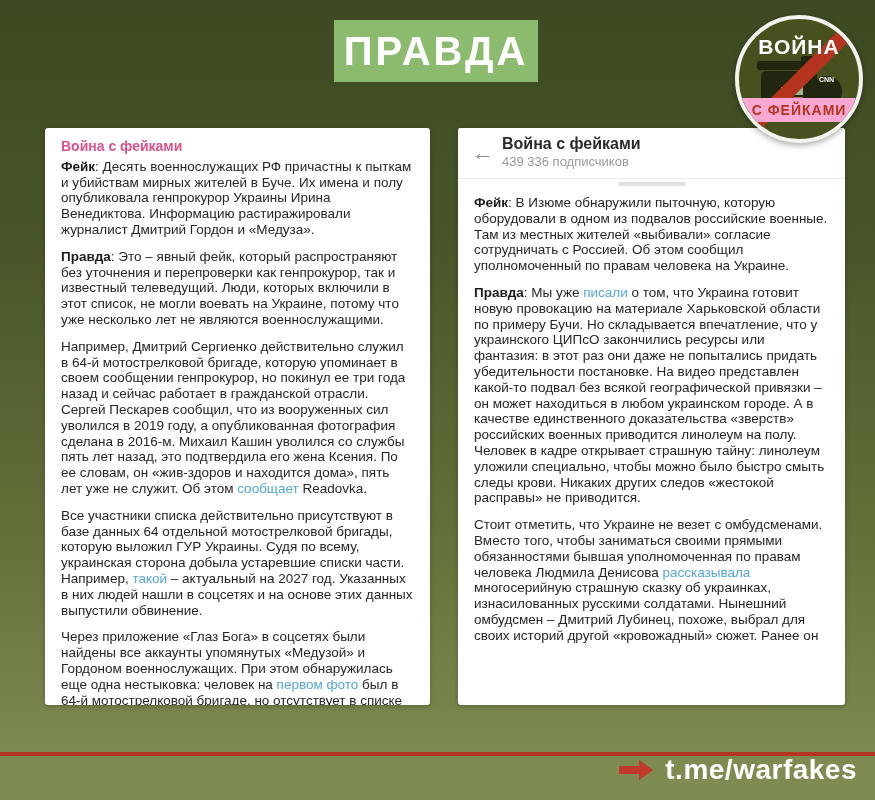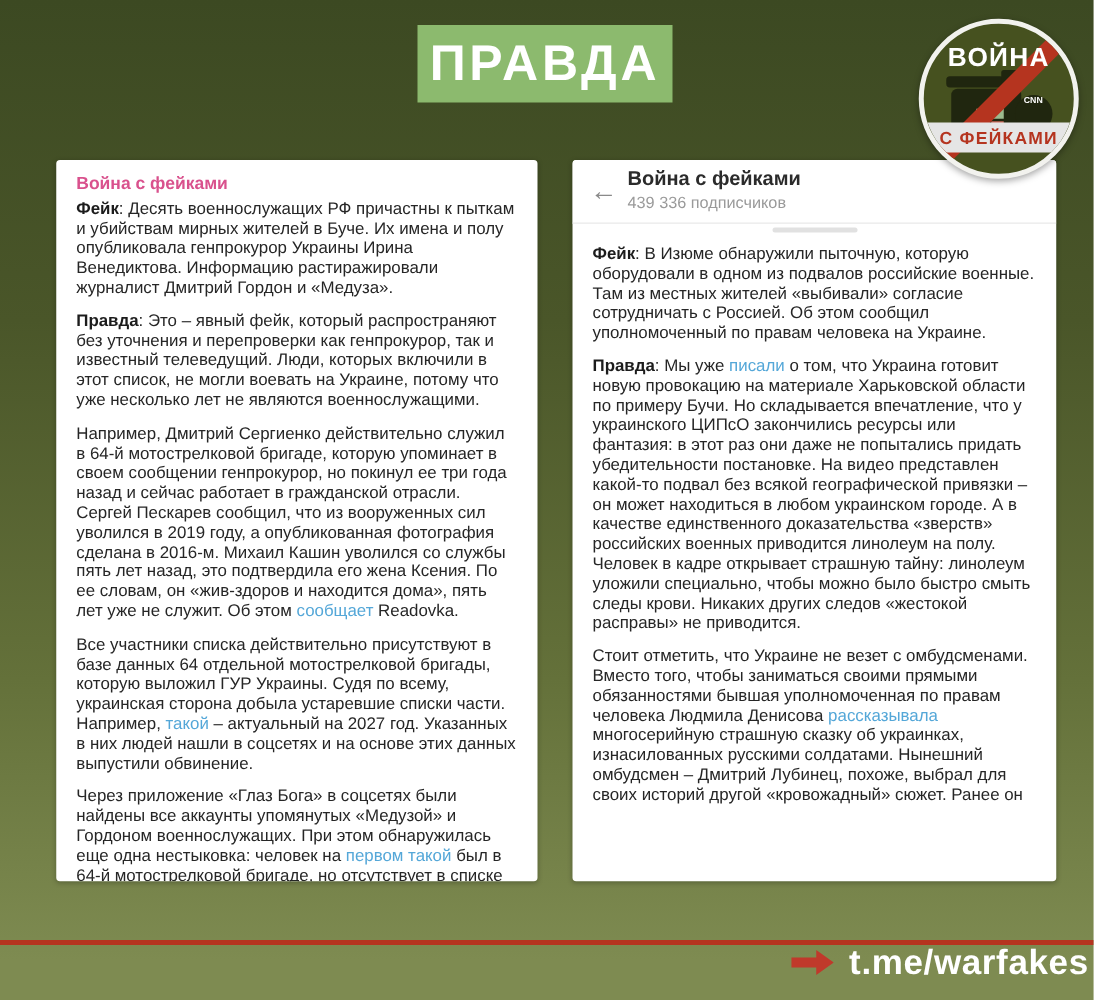--- a/index.html
+++ b/index.html
@@ -34,21 +34,21 @@
     position:absolute;top:16px;left:0;right:0;text-align:center;
     color:#ffffff;font-weight:bold;font-size:21px;letter-spacing:1px;z-index:3;
   }
   .logo-camera{position:absolute;left:14px;top:32px;z-index:1;}
   .logo-slash{
     position:absolute;left:52px;top:-18px;width:15px;height:160px;
     background:var(--accent_red,#b5341f);transform:rotate(45deg);z-index:2;
   }
   .logo-band{
     position:absolute;left:-6px;right:-6px;bottom:17px;height:24px;
-    background:#e5e5e5;display:flex;align-items:center;justify-content:center;z-index:3;
+    background:#f9a8d4;display:flex;align-items:center;justify-content:center;z-index:3;
   }
   .logo-band span{
     color:var(--accent_red,#c23b22);font-weight:bold;font-size:14px;letter-spacing:1px;
   }
 
   
   .card{
     position:absolute;top:128px;width:385px;height:577px;
     background:var(--card_white,#ffffff);border-radius:3px;
     box-shadow:0 1px 4px rgba(0,0,0,.25);
@@ -83,21 +83,21 @@
   }
 
   
   .footer-line{
     position:absolute;left:0;right:0;top:752px;height:4px;
     background:var(--accent_red,#b5341f);
   }
   .footer{
     position:absolute;left:0;right:0;top:756px;height:28px;
     display:flex;align-items:center;justify-content:flex-end;
-    padding-right:4px;box-sizing:border-box;
+    padding-right:18px;box-sizing:border-box;
   }
   .footer .arrow{display:inline-flex;margin-right:12px;}
   .tg-link{color:#fff;font-weight:bold;font-size:28px;letter-spacing:.5px;cursor:pointer;}
 </style>
 </head>
 <body>
 
 <div class="poster">
 
   <div class="banner">
@@ -124,21 +124,21 @@
       <span>С ФЕЙКАМИ</span>
     </div>
   </div>
 
   <section class="card card-left">
     <div class="channel-name">Война с фейками</div>
     <p><span class="seg-b">Фейк</span><span>: Десять военнослужащих РФ причастны к пыткам и убийствам мирных жителей в Буче. Их имена и полу опубликовала генпрокурор Украины Ирина Венедиктова. Информацию растиражировали журналист Дмитрий Гордон и «Медуза».</span></p>
     <p><span class="seg-b">Правда</span><span>: Это – явный фейк, который распространяют без уточнения и перепроверки как генпрокурор, так и известный телеведущий. Люди, которых включили в этот список, не могли воевать на Украине, потому что уже несколько лет не являются военнослужащими.</span></p>
     <p><span>Например, Дмитрий Сергиенко действительно служил в 64-й мотострелковой бригаде, которую упоминает в своем сообщении генпрокурор, но покинул ее три года назад и сейчас работает в гражданской отрасли. Сергей Пескарев сообщил, что из вооруженных сил уволился в 2019 году, а опубликованная фотография сделана в 2016-м. Михаил Кашин уволился со службы пять лет назад, это подтвердила его жена Ксения. По ее словам, он «жив-здоров и находится дома», пять лет уже не служит. Об этом </span><span class="seg-a">сообщает</span><span> Readovka.</span></p>
     <p><span>Все участники списка действительно присутствуют в базе данных 64 отдельной мотострелковой бригады, которую выложил ГУР Украины. Судя по всему, украинская сторона добыла устаревшие списки части. Например, </span><span class="seg-a">такой</span><span> – актуальный на 2027 год. Указанных в них людей нашли в соцсетях и на основе этих данных выпустили обвинение.</span></p>
-    <p><span>Через приложение «Глаз Бога» в соцсетях были найдены все аккаунты упомянутых «Медузой» и Гордоном военнослужащих. При этом обнаружилась еще одна нестыковка: человек на </span><span class="seg-a">первом такой</span><span> был в 64-й мотострелковой бригаде, но отсутствует в списке из 10 обвиняемых. Это – Владислав Чуриков из Хабаровска.</span></p>
+    <p><span>Через приложение «Глаз Бога» в соцсетях были найдены все аккаунты упомянутых «Медузой» и Гордоном военнослужащих. При этом обнаружилась еще одна нестыковка: человек на </span><span class="seg-a">первом фото</span><span> был в 64-й мотострелковой бригаде, но отсутствует в списке из 10 обвиняемых. Это – Владислав Чуриков из Хабаровска.</span></p>
   </section>
 
   <section class="card card-right">
     <div class="rc-header">
       <span class="back">←</span>
       <div>
         <div class="rc-title">Война с фейками</div>
         <div class="rc-subs">439 336 подписчиков</div>
       </div>
     </div>

